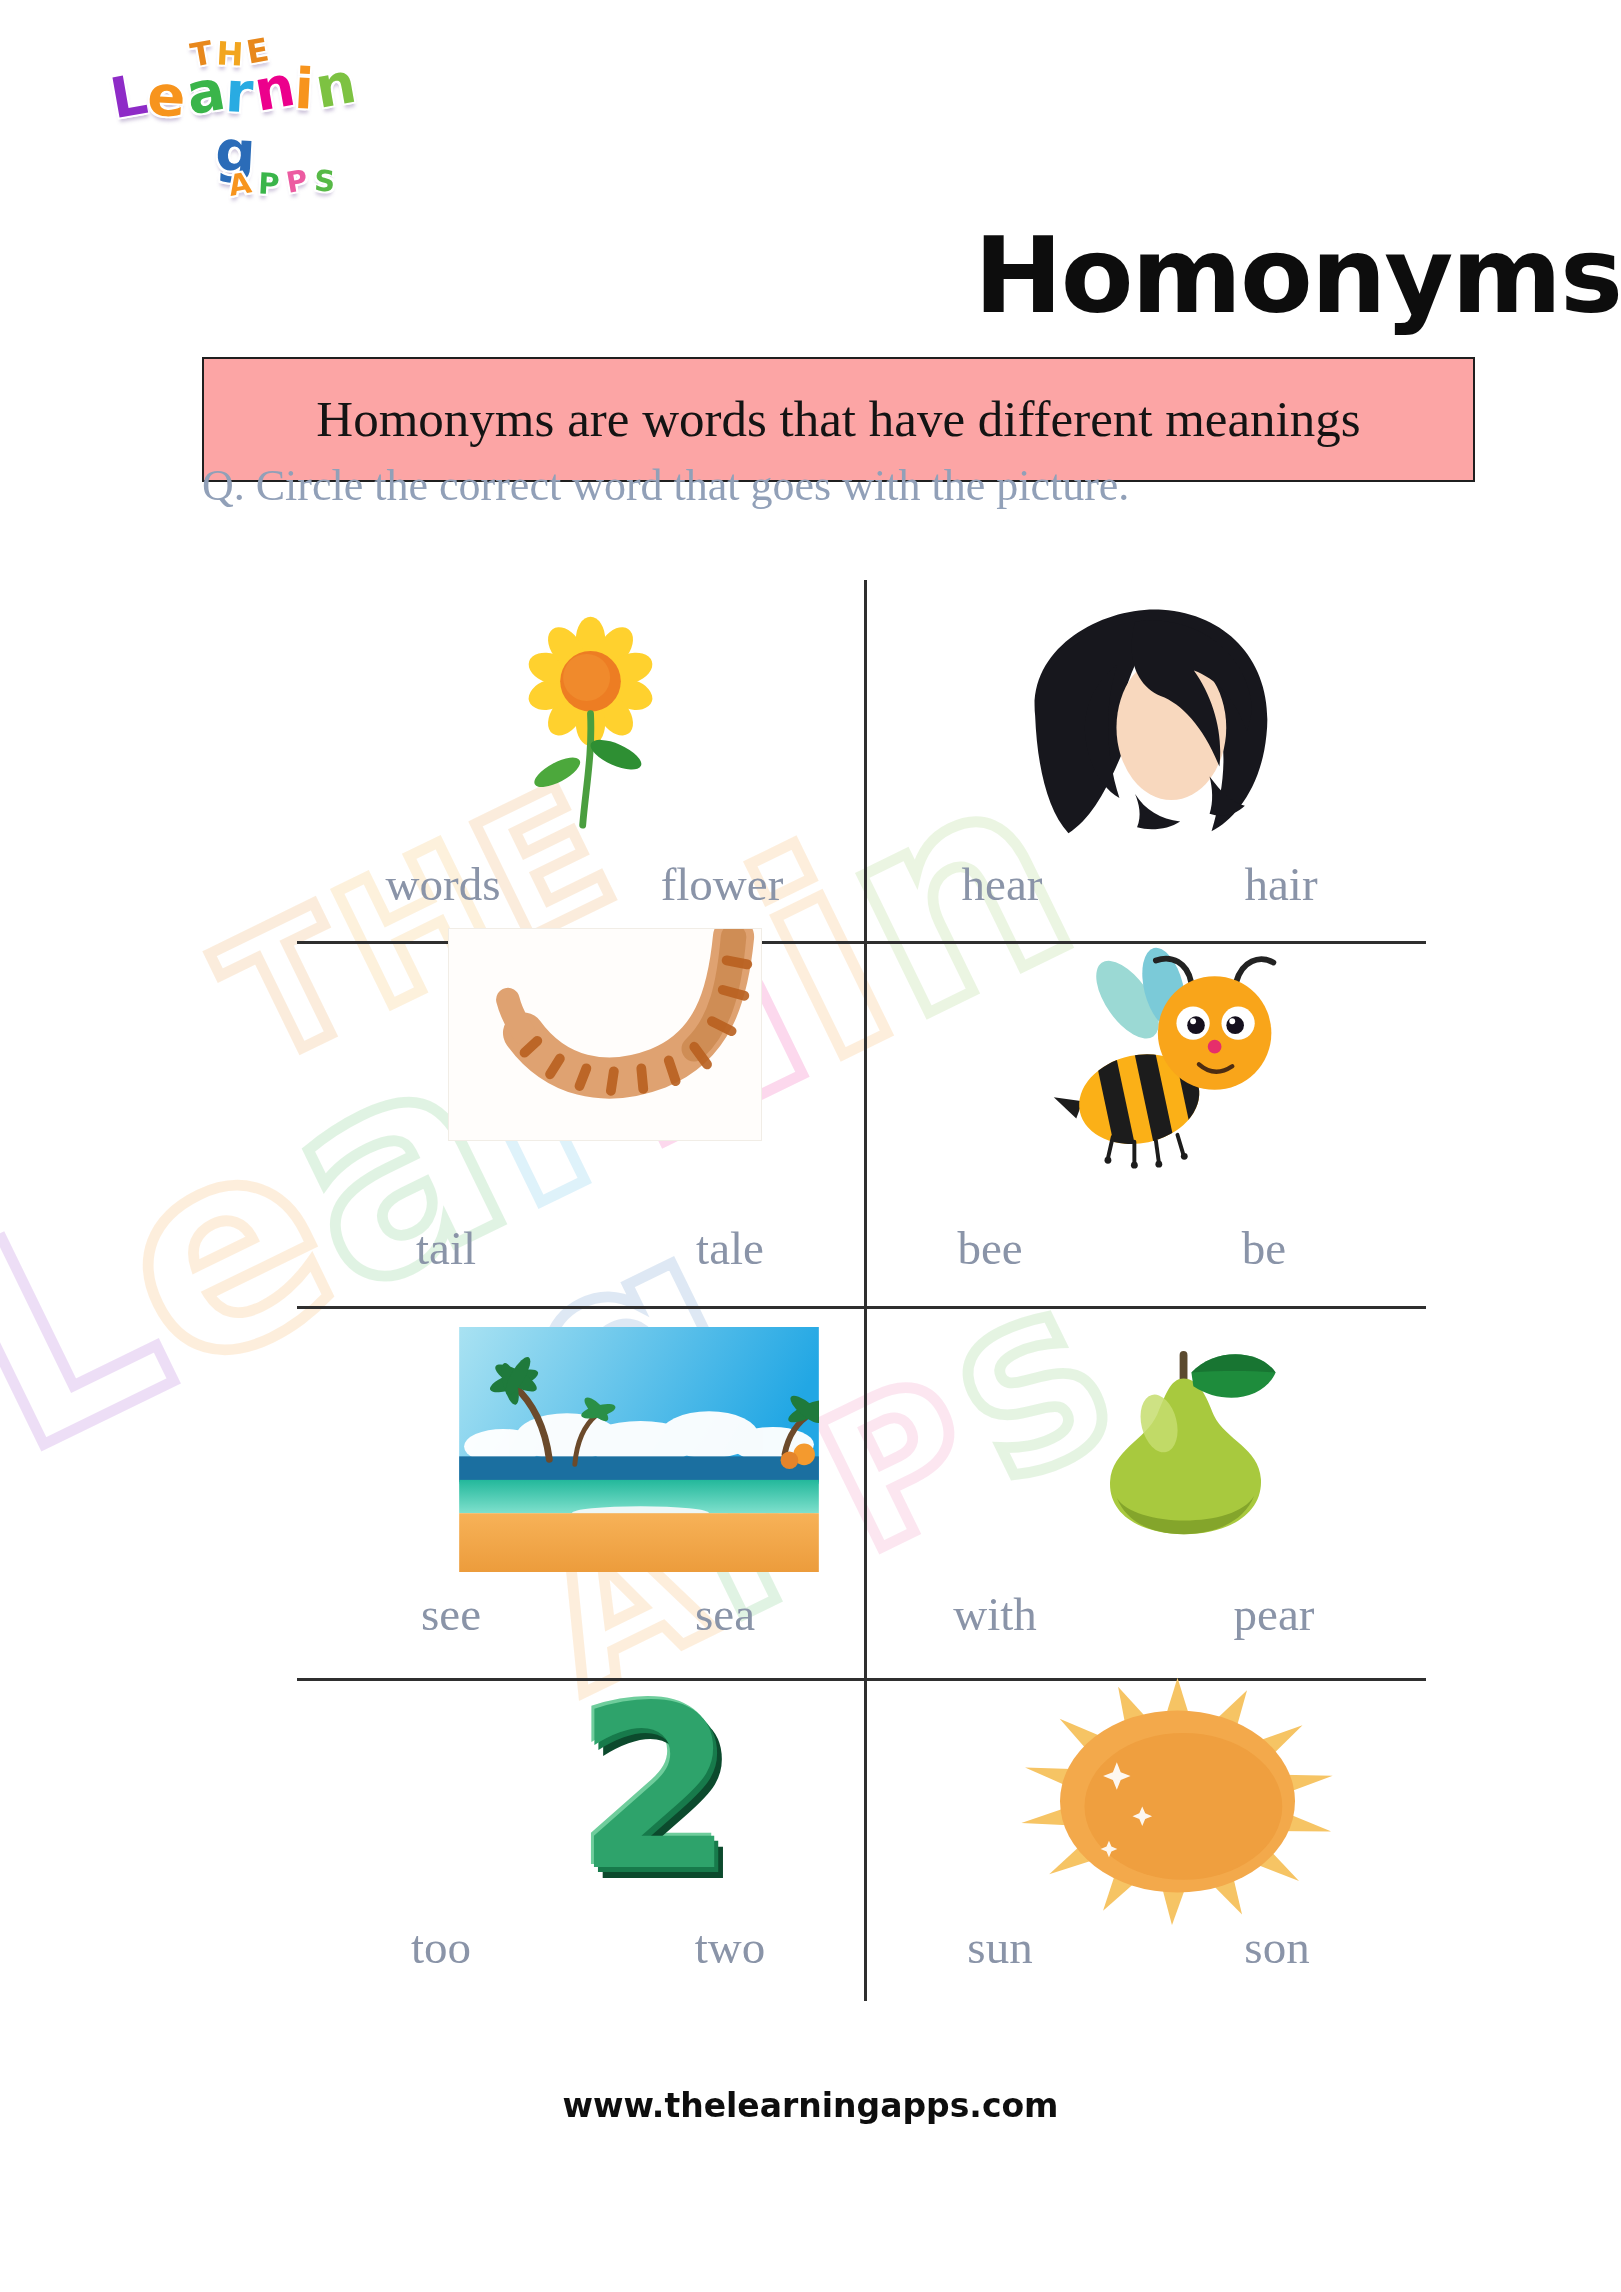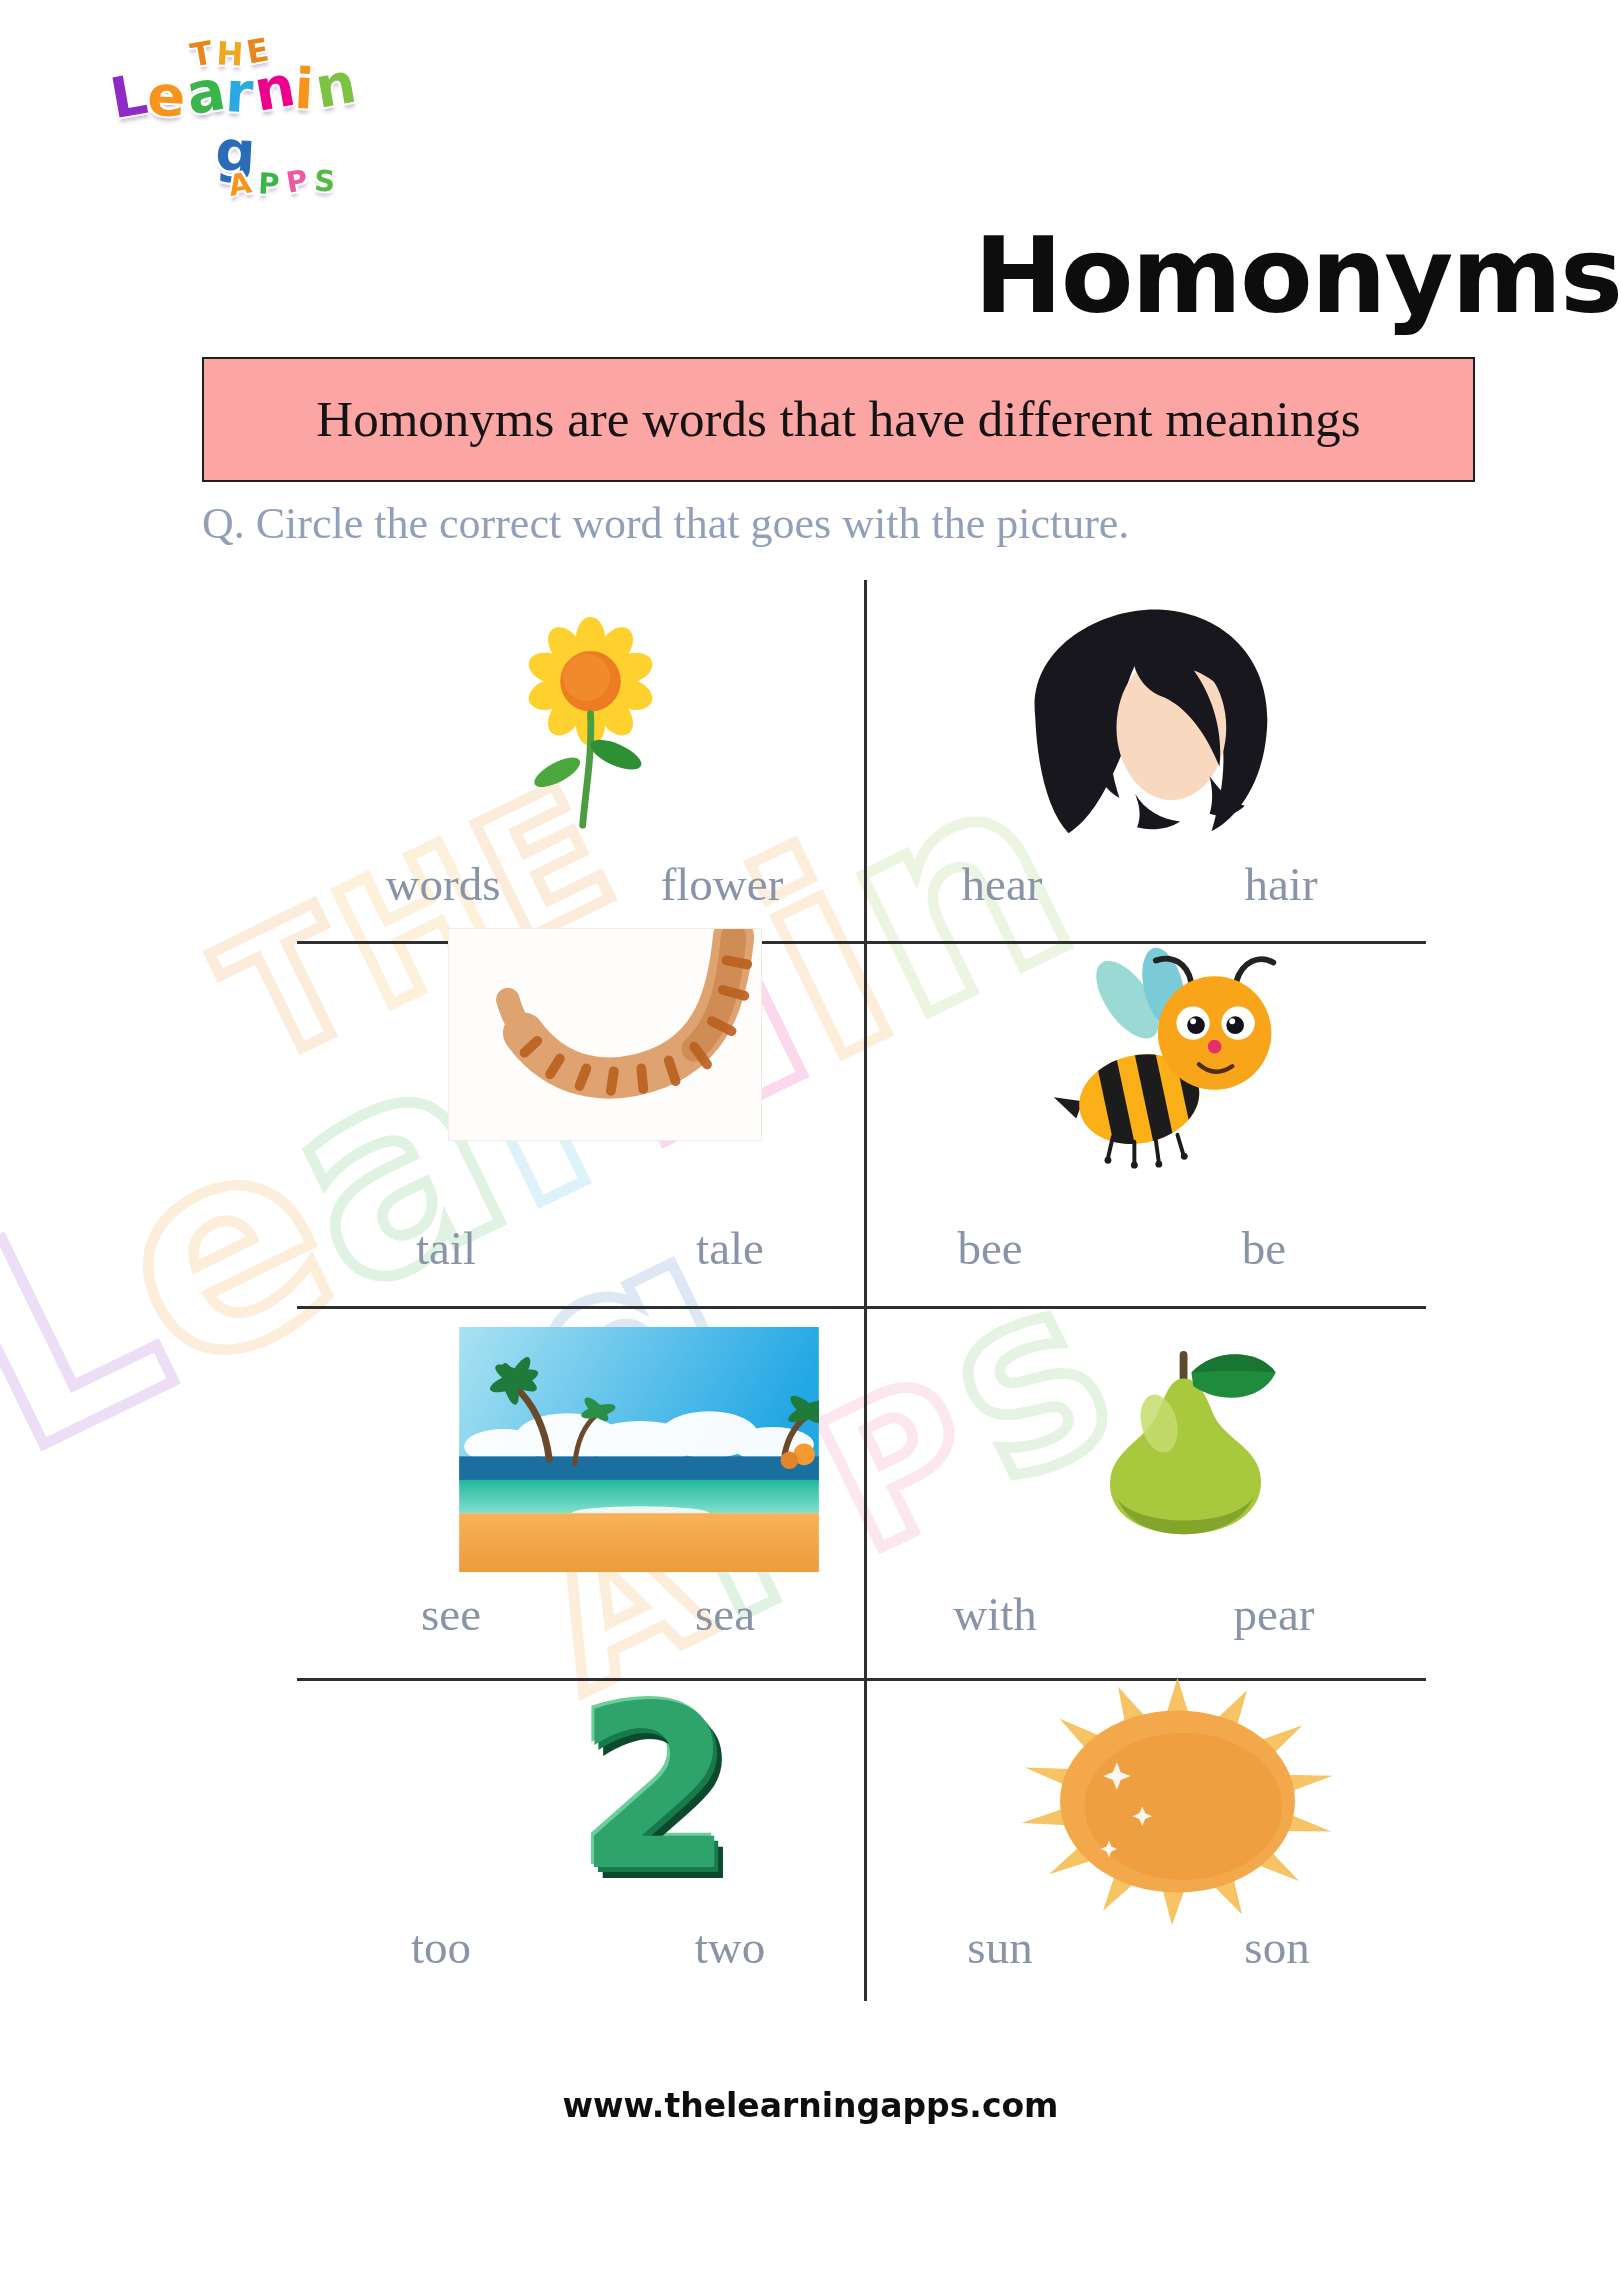--- a/index.html
+++ b/index.html
@@ -27,21 +27,21 @@
   .watermark .line1{font-size:172px;line-height:147px;letter-spacing:9.8px;}
   .watermark .line2{font-size:279px;line-height:265px;}
   .watermark .line3{font-size:191px;line-height:186px;letter-spacing:13.7px;transform:translateX(118px);}
   
   .title{position:absolute;left:0;top:218px;width:1621px;text-align:right;
         font-family:"DejaVu Sans",sans-serif;font-weight:bold;font-size:106px;line-height:116px;
         letter-spacing:-2px;color:#0d0d0d;z-index:3;}
   .defbox{position:absolute;left:202px;top:349px;width:1273px;height:125px;box-sizing:border-box;
         border:2.9px solid #1f1f1f;display:flex;flex-direction:column;justify-content:center;
         text-align:center;font-size:51px;line-height:57px;color:var(--ink);background:#fca5a5;z-index:3;margin-top:8px;}
-  .question{position:absolute;left:202px;top:498px;font-size:44px;color:var(--question);z-index:3;}
+  .question{position:absolute;left:202px;top:460px;font-size:44px;color:var(--question);z-index:3;}
   
   .vline{position:absolute;left:864px;top:580px;width:2.9px;height:1421px;background:var(--line);z-index:2;}
   .hline{position:absolute;left:297px;width:1129px;height:2.9px;background:var(--line);z-index:2;}
   .hline.h1{top:941px}.hline.h2{top:1306px}.hline.h3{top:1678px}
   
   .word{position:absolute;transform:translateX(-50%);font-size:47px;color:var(--word);
         white-space:nowrap;z-index:4;}
   
   .img{position:absolute;z-index:3;}
   .photo{background:#fffdfb;box-shadow:0 0 0 1px #f1ede6;}

